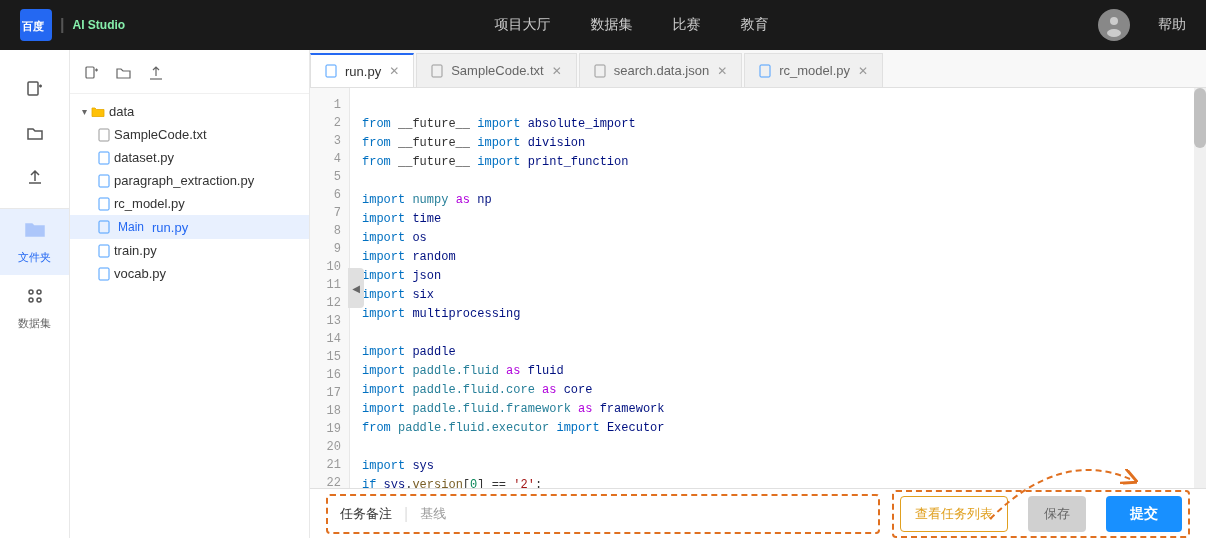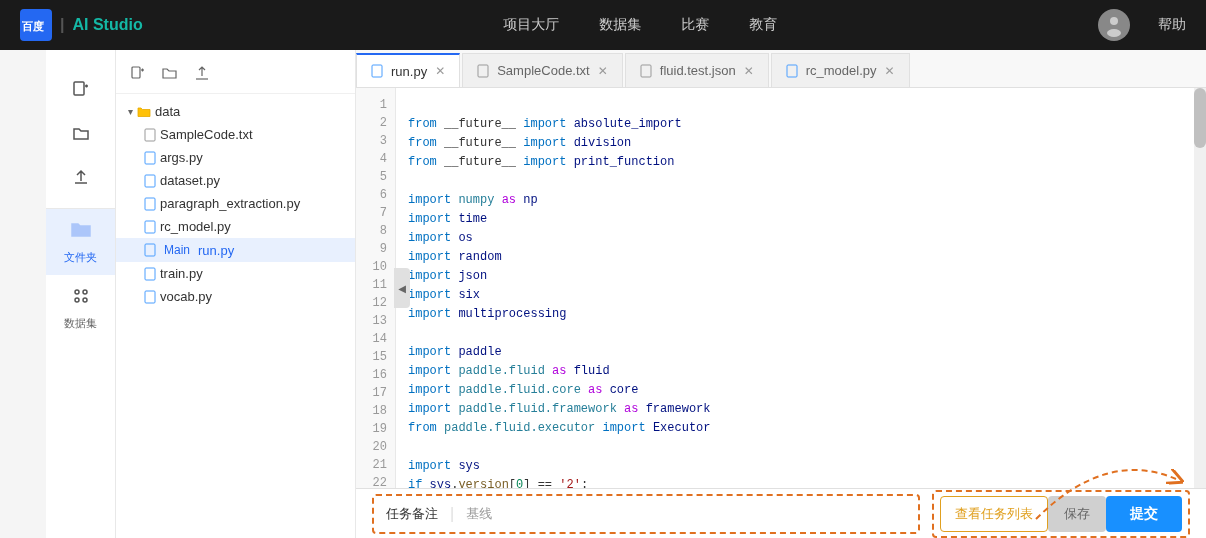--- a/index.html
+++ b/index.html
@@ -64,21 +64,20 @@
     
     .sidebar {
       width: 70px;
       background: white;
       border-right: 1px solid #e8e8e8;
       display: flex;
       flex-direction: column;
       align-items: center;
       padding-top: 10px;
       gap: 0;
-      margin-left: 46px;
     }
     .sidebar-icon-btn {
       width: 40px; height: 40px;
       display: flex; align-items: center; justify-content: center;
       cursor: pointer;
       color: #555;
       font-size: 18px;
       margin: 2px 0;
     }
     .sidebar-section {
@@ -336,36 +335,36 @@
       gap: 12px;
       flex: 1;
       background: white;
     }
     .right-buttons {
       border: 2px dashed #e07020;
       border-radius: 4px;
       display: flex;
       align-items: flex-end;
       padding: 4px 6px;
-      gap: 0;
+      gap: 20px;
       background: white;
     }
   </style>
 </head>
 <body>
 
 <div class="topnav">
   <div class="topnav-logo">
     <div class="baidu-logo">
       <svg width="28" height="20" viewBox="0 0 28 20">
         <text x="0" y="15" font-size="11" fill="white" font-weight="bold">百度</text>
       </svg>
     </div>
     <span style="color:#555">|</span>
-    <span style="color:#14b8a6; font-size:16px">AI Studio</span>
+    <span style="color:#86efac; font-size:12px">AI Studio</span>
   </div>
 
   <div class="topnav-menu">
     <span class="topnav-item">项目大厅</span>
     <span class="topnav-item">数据集</span>
     <span class="topnav-item">比赛</span>
     <span class="topnav-item">教育</span>
   </div>
 
   <div class="topnav-right">
@@ -455,26 +454,20 @@
       <div class="file-item">
         <svg width="12" height="14" viewBox="0 0 12 14">
             <rect x="1" y="1" width="10" height="12" rx="1" fill="none" stroke="#999" stroke-width="1"></rect>
           </svg>
         <span>SampleCode.txt</span>
       </div>
       <div class="file-item">
         <svg width="12" height="14" viewBox="0 0 12 14">
             <rect x="1" y="1" width="10" height="12" rx="1" fill="none" stroke="#4a9eff" stroke-width="1"></rect>
           </svg>
-        <span>args.py</span>
-      </div>
-      <div class="file-item">
-        <svg width="12" height="14" viewBox="0 0 12 14">
-            <rect x="1" y="1" width="10" height="12" rx="1" fill="none" stroke="#4a9eff" stroke-width="1"></rect>
-          </svg>
         <span>dataset.py</span>
       </div>
       <div class="file-item">
         <svg width="12" height="14" viewBox="0 0 12 14">
             <rect x="1" y="1" width="10" height="12" rx="1" fill="none" stroke="#4a9eff" stroke-width="1"></rect>
           </svg>
         <span>paragraph_extraction.py</span>
       </div>
       <div class="file-item">
         <svg width="12" height="14" viewBox="0 0 12 14">
@@ -518,21 +511,21 @@
         <svg width="12" height="14" viewBox="0 0 12 14">
             <rect x="1" y="1" width="10" height="12" rx="1" fill="none" stroke="#999" stroke-width="1"></rect>
           </svg>
         <span>SampleCode.txt</span>
         <span class="tab-close">✕</span>
       </div>
       <div class="tab">
         <svg width="12" height="14" viewBox="0 0 12 14">
             <rect x="1" y="1" width="10" height="12" rx="1" fill="none" stroke="#999" stroke-width="1"></rect>
           </svg>
-        <span>fluid.test.json</span>
+        <span>search.data.json</span>
         <span class="tab-close">✕</span>
       </div>
       <div class="tab">
         <svg width="12" height="14" viewBox="0 0 12 14">
             <rect x="1" y="1" width="10" height="12" rx="1" fill="none" stroke="#4a9eff" stroke-width="1"></rect>
           </svg>
         <span>rc_model.py</span>
         <span class="tab-close">✕</span>
       </div>
     </div>

